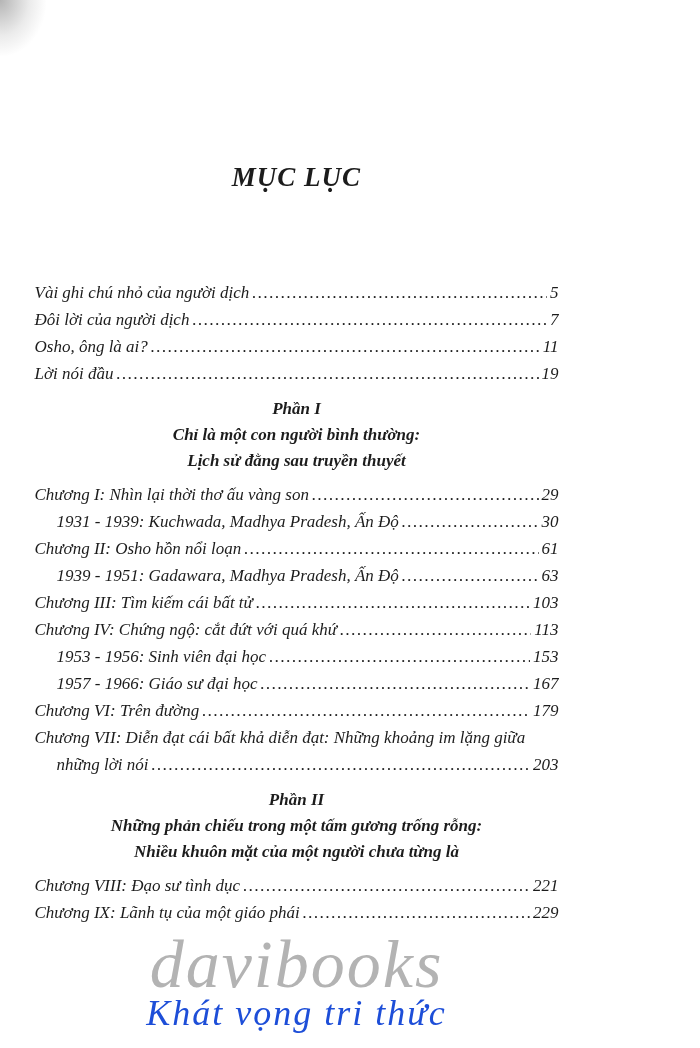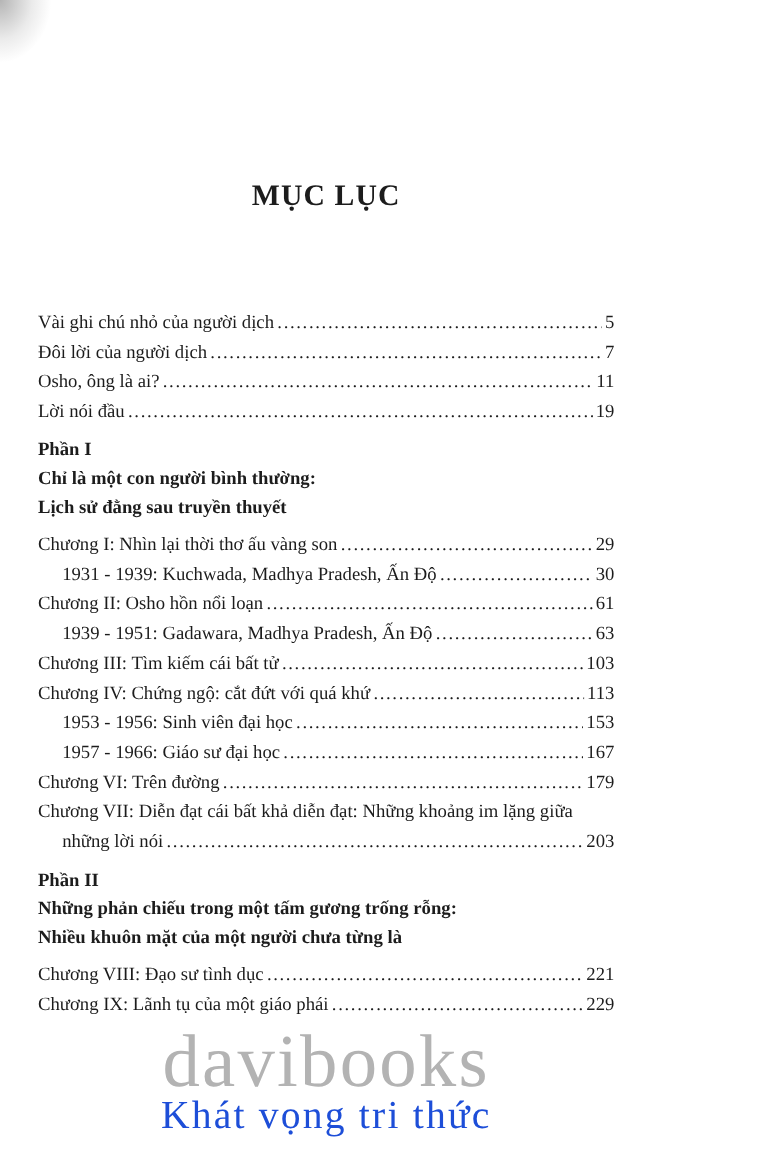--- a/index.html
+++ b/index.html
@@ -7,20 +7,21 @@
   body {
     font-family: "Liberation Serif", "DejaVu Serif", serif;
     color: #1c1c1c;
   }
   .page {
     position: relative;
     width: 593px;
     height: 1048px;
     background: #ffffff;
     overflow: hidden;
+    font-style: italic;
   }
   .corner-shadow {
     position: absolute;
     left: 0; top: 0;
     width: 46px; height: 56px;
     background: radial-gradient(ellipse at 0% 0%, rgba(90,90,90,0.45) 0%, rgba(120,120,120,0.15) 45%, rgba(255,255,255,0) 72%);
     pointer-events: none;
   }
   .title {
     padding-top: 162px;
@@ -49,20 +50,21 @@
     white-space: nowrap;
     margin: 0 3px;
     min-width: 8px;
   }
   .toc-dots::after {
     content: "........................................................................................................................................................................................................";
     letter-spacing: 1.5px;
   }
   .toc-page { white-space: nowrap; flex-shrink: 0; }
   .section-heading {
+    text-align: center;
     font-weight: bold;
     line-height: 26px;
     margin: 9px 0 7px 0;
   }
   .watermark {
     position: absolute;
     z-index: 0;
     left: 0; right: 0;
     bottom: 18px;
     text-align: center;

